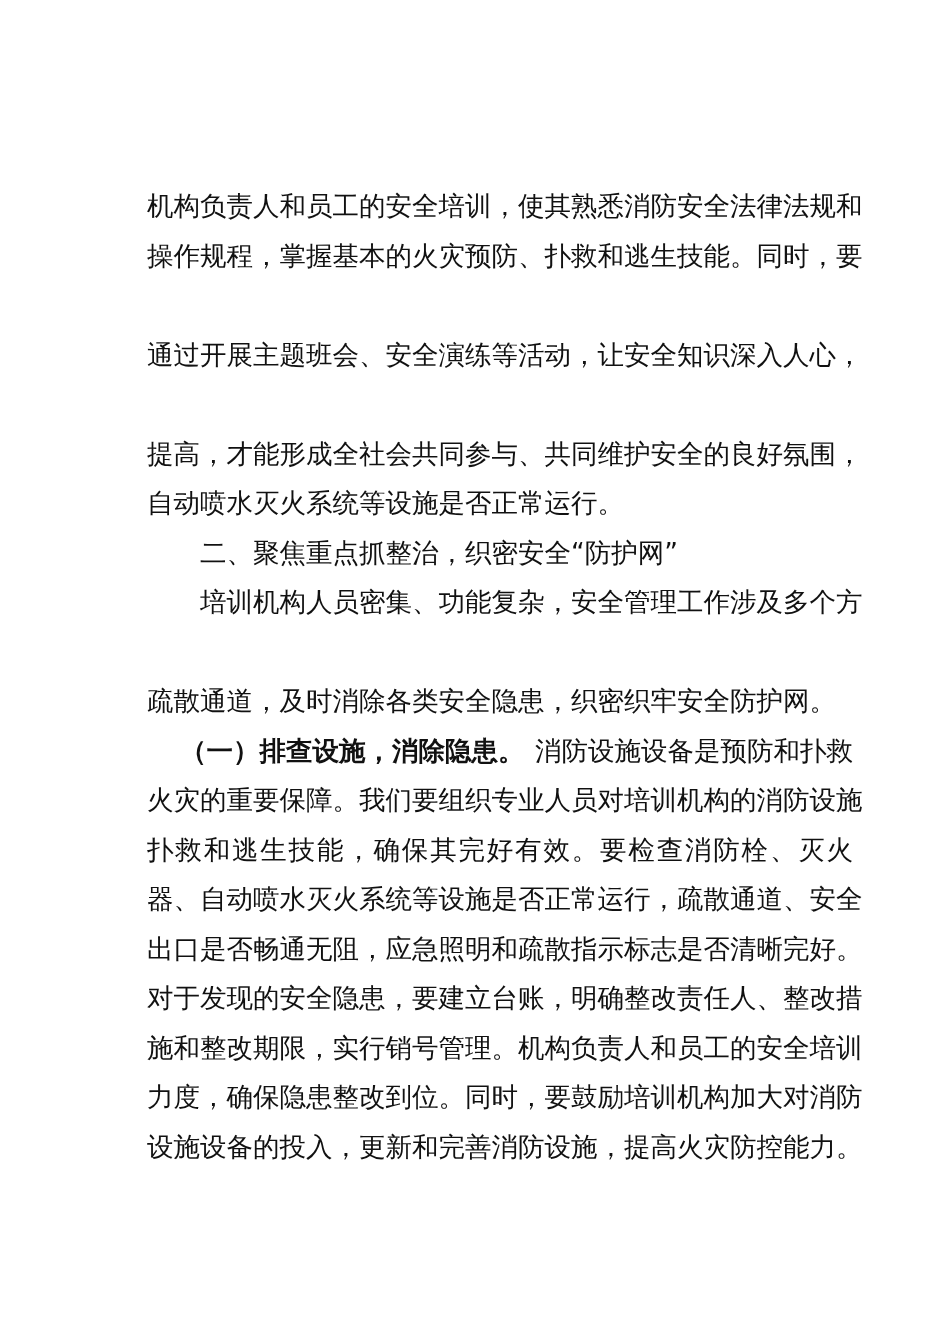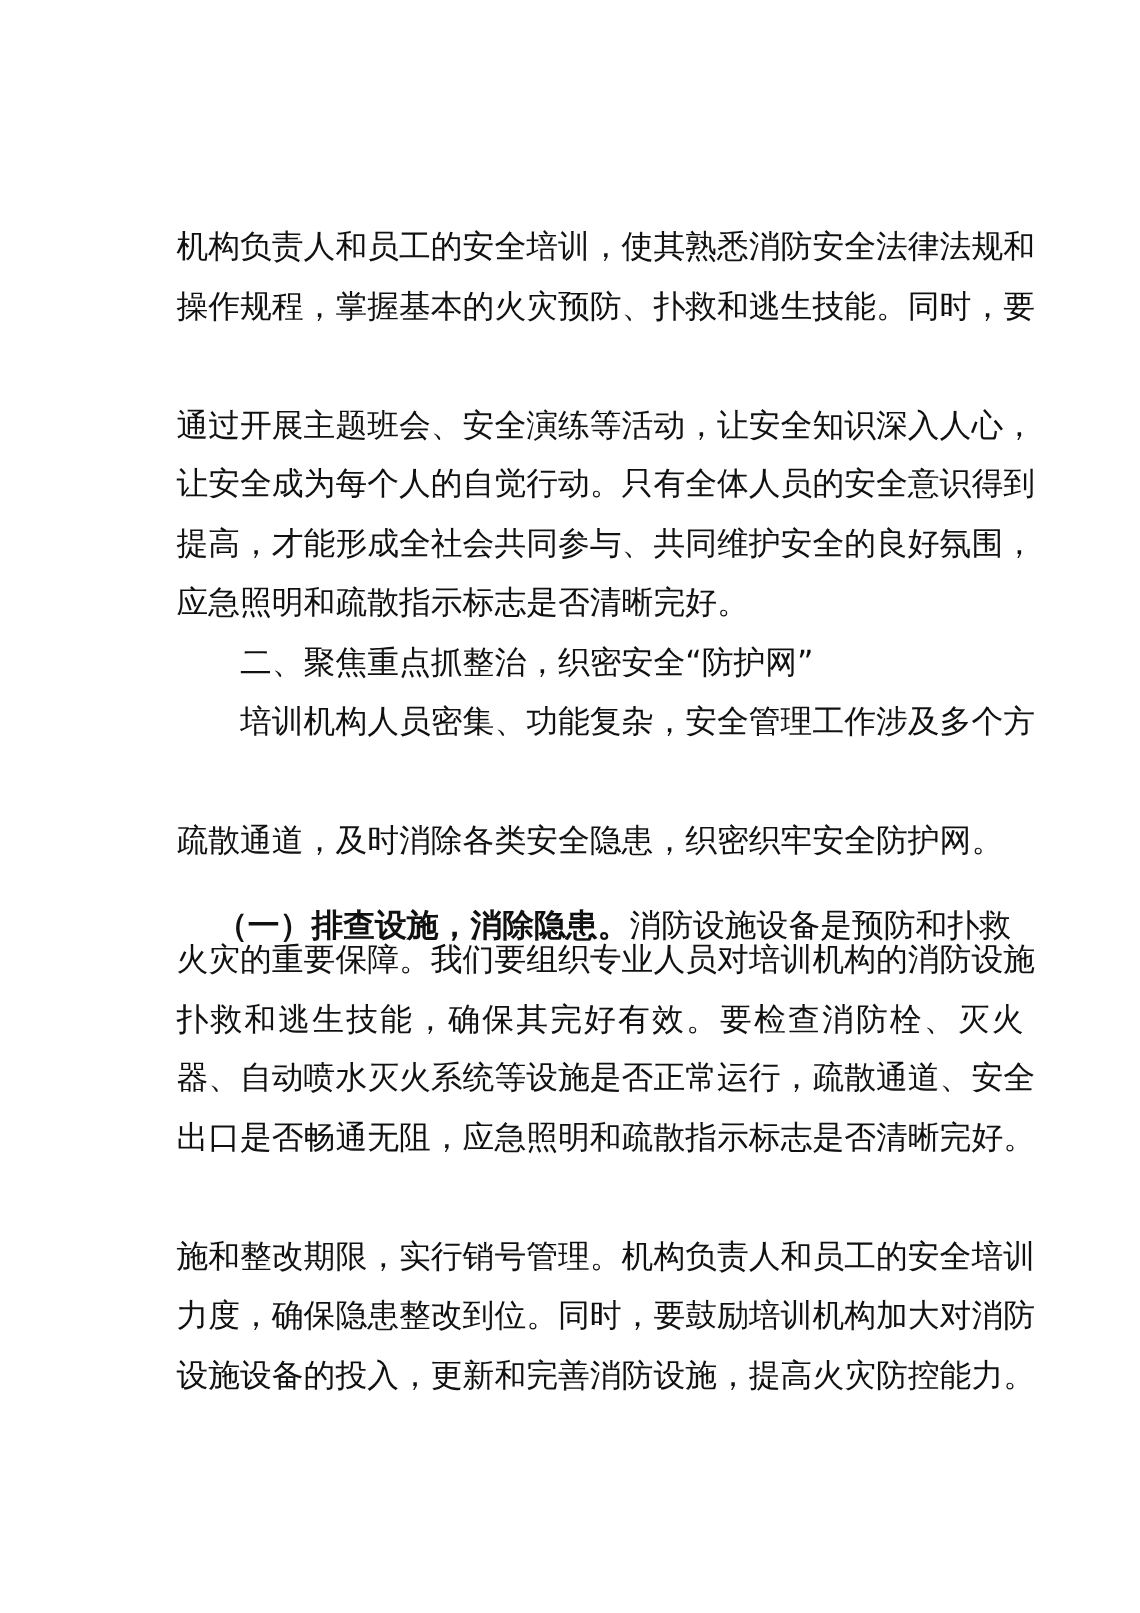--- a/index.html
+++ b/index.html
@@ -23,33 +23,33 @@
   .justify { text-align: justify; text-align-last: justify; }
   .bold { font-weight: bold; }
 </style>
 </head>
 <body>
 
 <div class="page">
   <div class="line justify" style="top:186px">机构负责人和员工的安全培训，使其熟悉消防安全法律法规和</div>
   <div class="line justify" style="top:236px">操作规程，掌握基本的火灾预防、扑救和逃生技能。同时，要</div>
   <div class="line justify" style="top:335px">通过开展主题班会、安全演练等活动，让安全知识深入人心，</div>
-  <div class="line justify" style="top:384px">让安全成为每个人的自觉行动。只有全体人员的安全意识得到</div>
   <div class="line justify" style="top:434px">提高，才能形成全社会共同参与、共同维护安全的良好氛围，</div>
-  <div class="line" style="top:483px">应急照明和疏散指示标志是否清晰完好。</div>
+  <div class="line" style="top:483px">自动喷水灭火系统等设施是否正常运行。</div>
 
   <div class="line" style="top:533px; left:180px; width:660px">二、聚焦重点抓整治，织密安全“防护网”</div>
 
   <div class="line justify" style="top:582px; left:180px; width:653px">培训机构人员密集、功能复杂，安全管理工作涉及多个方</div>
   <div class="line" style="top:681px">疏散通道，及时消除各类安全隐患，织密织牢安全防护网。</div>
 
-  <div class="line" style="top:752px; left:160px; width:673px; display:flex; ">
+  <div class="line" style="top:731px; left:160px; width:673px; display:flex; justify-content:space-between">
     <span class="bold">（一）排查设施，消除隐患。</span>
     <span>消防设施设备是预防和扑救</span>
   </div>
   <div class="line justify" style="top:780px">火灾的重要保障。我们要组织专业人员对培训机构的消防设施</div>
   <div class="line justify" style="top:830px">扑救和逃生技能，确保其完好有效。要检查消防栓、灭火</div>
   <div class="line justify" style="top:879px">器、自动喷水灭火系统等设施是否正常运行，疏散通道、安全</div>
   <div class="line justify" style="top:929px">出口是否畅通无阻，应急照明和疏散指示标志是否清晰完好。</div>
+  <div class="line justify" style="top:978px">对于发现的安全隐患，要建立台账，明确整改责任人、整改措</div>
   <div class="line justify" style="top:1028px">施和整改期限，实行销号管理。机构负责人和员工的安全培训</div>
   <div class="line justify" style="top:1077px">力度，确保隐患整改到位。同时，要鼓励培训机构加大对消防</div>
   <div class="line justify" style="top:1127px">设施设备的投入，更新和完善消防设施，提高火灾防控能力。</div>
 </div>
 
 </body></html>

